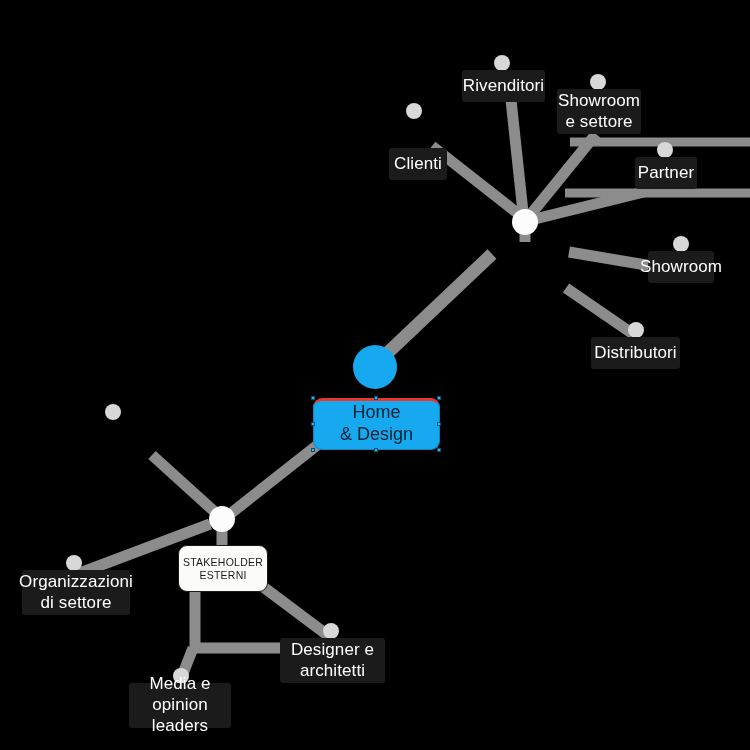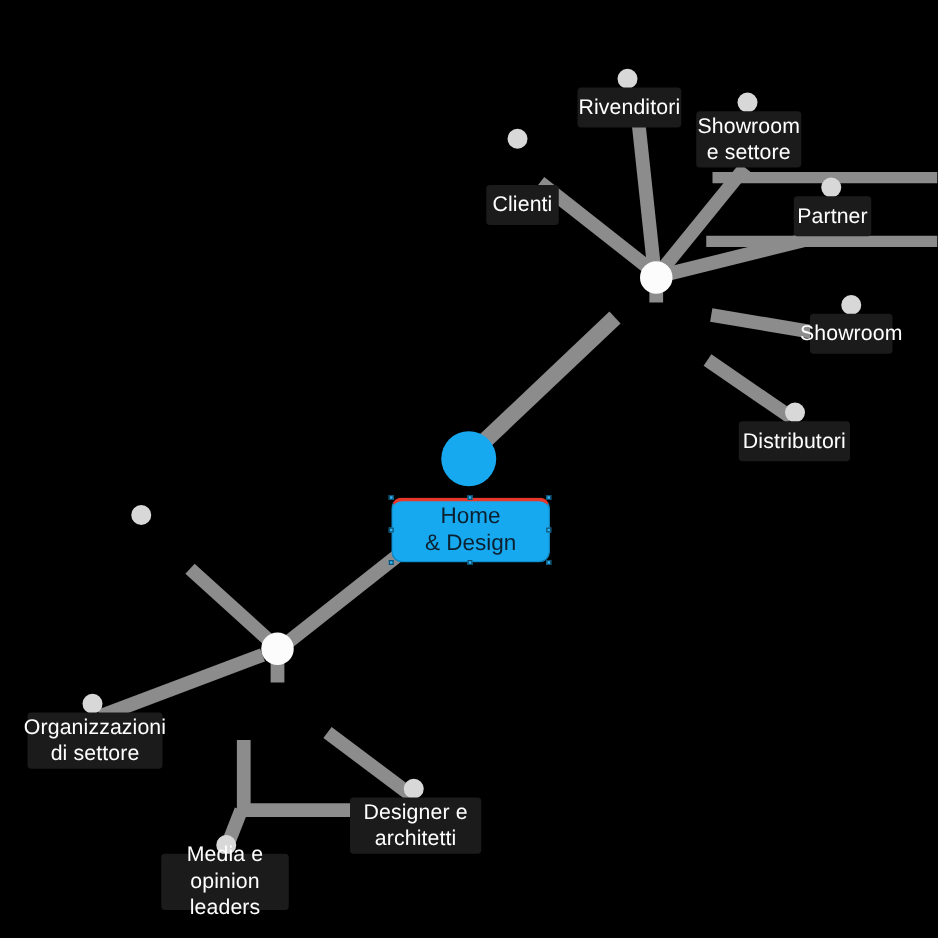--- a/index.html
+++ b/index.html
@@ -173,20 +173,24 @@
     <span>Media e
 opinion leaders</span>
   </div>
 
   <div class="node leaf" style="left:280px; top:638px; width:105px; height:45px;">
     <span>Designer e
 architetti</span>
   </div>
 
 
+  <div class="node branch" style="left:178px; top:545px; width:90px; height:47px;">
+    <span>STAKEHOLDER
+ESTERNI</span>
+  </div>
 
   <div class="node root" style="left:313px; top:398px; width:127px; height:52px;">
     <span>Home
 &amp; Design</span>
   </div>
 
   <div class="handle" style="left:311px; top:396px;"></div>
   <div class="handle" style="left:374px; top:396px;"></div>
   <div class="handle" style="left:437px; top:396px;"></div>
   <div class="handle" style="left:311px; top:422px;"></div>

